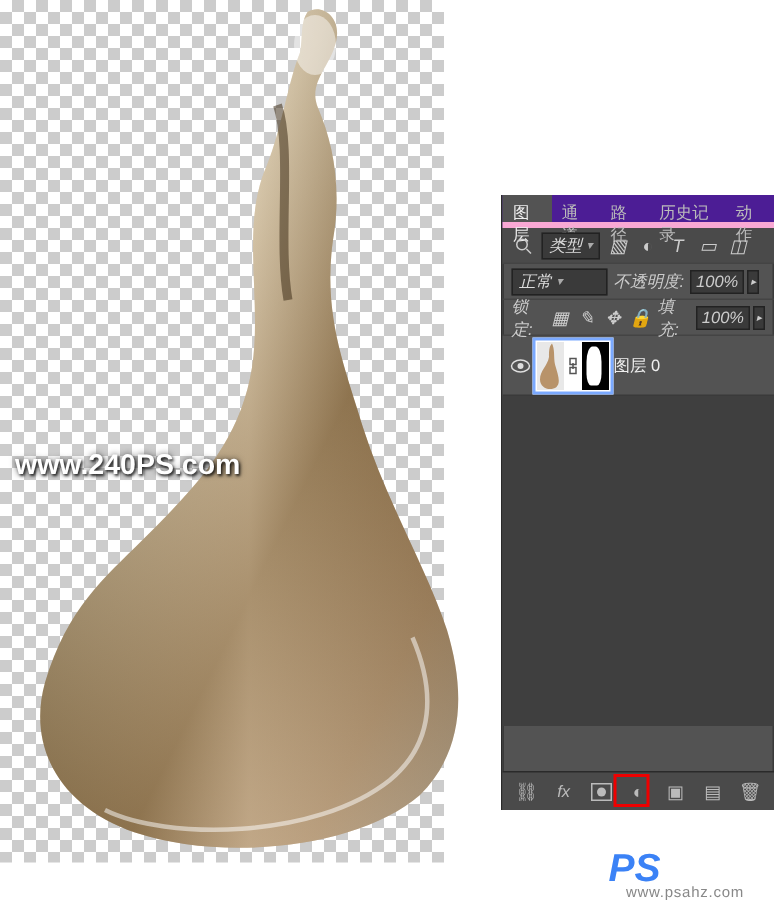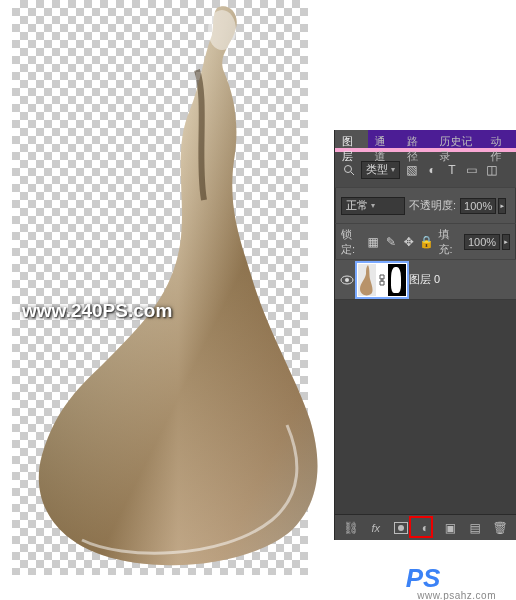--- a/index.html
+++ b/index.html
@@ -1,35 +1,35 @@
 <!DOCTYPE html>
 <html><head>
 <meta charset="utf-8">
 <style>
 * { margin: 0; padding: 0; box-sizing: border-box; font-family: "Microsoft YaHei", sans-serif; }
 body { width: 516px; height: 600px; background: #fff; position: relative; overflow: hidden; }
 
-.canvas-area { position: absolute; left: 12px; top: 0; width: 296px; height: 575px; }
+.canvas-area { position: absolute; left: 0; top: 0; width: 296px; height: 575px; }
 .checker { position: absolute; inset: 0; background-image:
   linear-gradient(45deg,#ccc 25%,transparent 25%),
   linear-gradient(-45deg,#ccc 25%,transparent 25%),
   linear-gradient(45deg,transparent 75%,#ccc 75%),
   linear-gradient(-45deg,transparent 75%,#ccc 75%);
   background-size: 16px 16px;
   background-position: 0 0,0 8px,8px -8px,-8px 0; background-color:#fff; }
 .splash { position:absolute; left:10px; top:0; width:320px; height:575px; }
 .splash svg { width:100%; height:100%; }
 .watermark { position:absolute; left:10px; top:300px; color:#fff; font-size:19px; font-weight:bold; font-family: Arial, sans-serif; text-shadow: 0 0 4px rgba(0,0,0,.6), 1px 1px 2px rgba(0,0,0,.8); }
 
 .panel { position:absolute; left:334px; top:130px; width:182px; height:410px; background:#535353; color:#ccc; font-size:11px; border-left:1px solid #2a2a2a; box-shadow: inset 0 0 0 1px #3a3a3a; }
 .tabs { display:flex; height:22px; background:#4c1d95; border-bottom:4px solid #f9a8d4; }
 .tab { padding:4px 7px; color:#bbb; cursor:pointer; }
 .tab.active { background:#535353; color:#eee; }
 
-.row { display:flex; align-items:center; height:36px; padding:0 6px; gap:4px; border-bottom:1px solid #444; }
+.row { display:flex; align-items:center; height:24px; padding:0 6px; gap:4px; border-bottom:1px solid #444;font-style:italic; }
 .filter-row { background:#4a4a4a; }
 .sel { background:#3a3a3a; border:1px solid #222; color:#ddd; height:18px; font-size:11px; padding:0 4px; display:flex; align-items:center; gap:3px; }
 .sel .chev { font-size:8px; color:#aaa; }
 .ico { width:16px; height:16px; display:flex; align-items:center; justify-content:center; color:#ccc; font-size:12px; }
 .pct { display:flex; align-items:center; gap:2px; }
 .pct .val { background:#3a3a3a; border:1px solid #222; padding:0 3px; height:16px; line-height:14px; min-width:28px; text-align:left; }
 .pct .sld { width:8px; height:16px; background:#3a3a3a; border:1px solid #222; display:flex; align-items:center; justify-content:center; font-size:7px; }
 
 .lock-row { padding-left:6px; }
 

